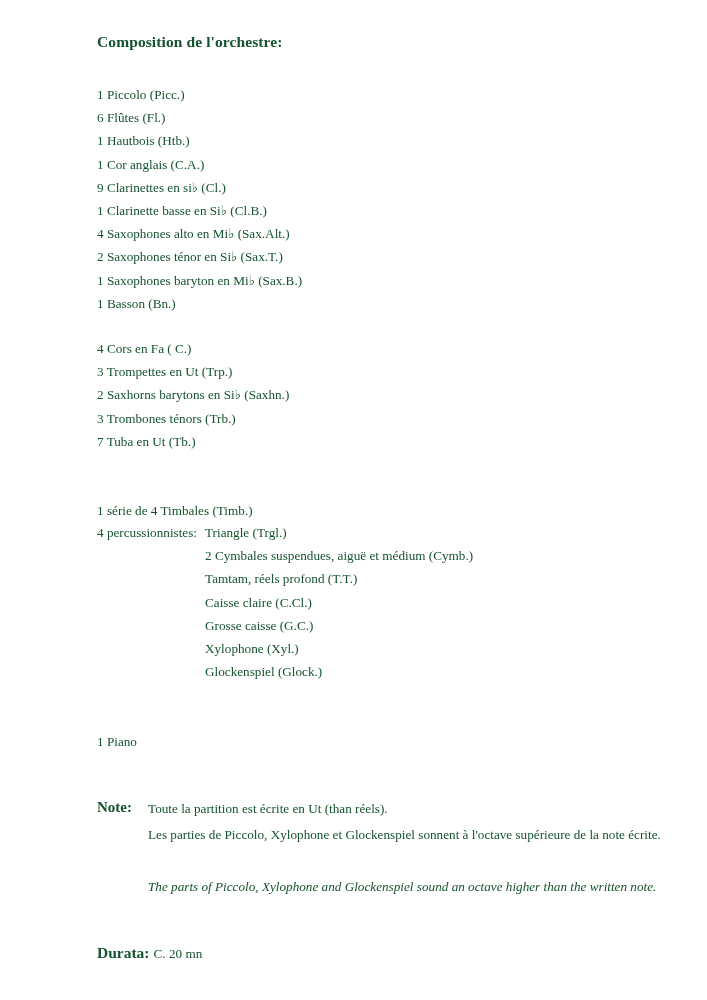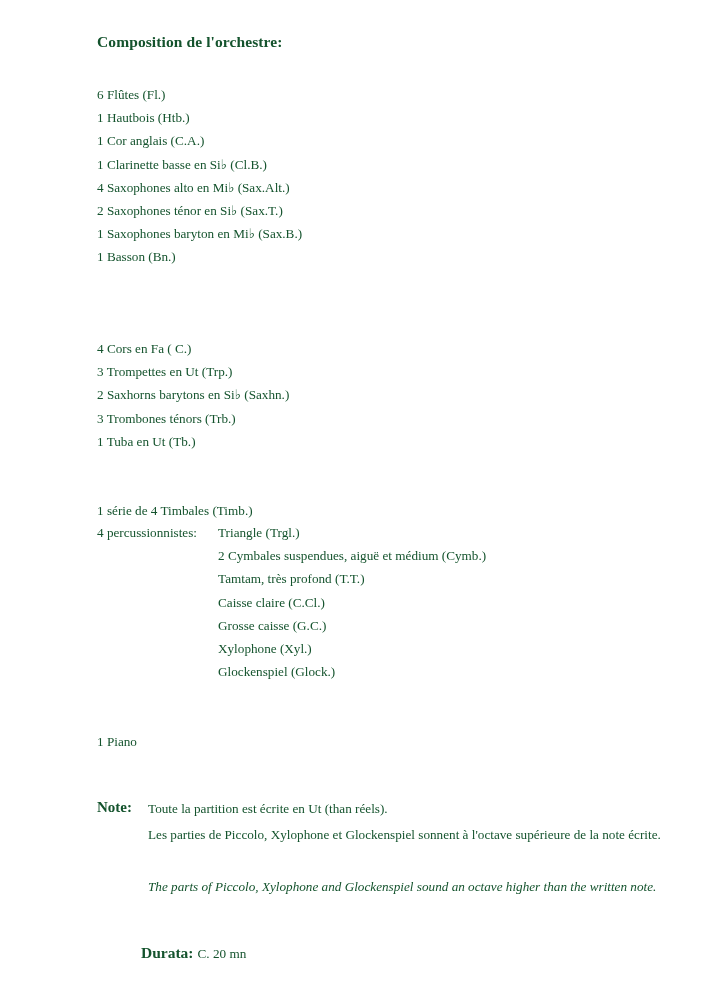--- a/index.html
+++ b/index.html
@@ -26,69 +26,71 @@
   }
   .line {
     font-size: 13.2px;
     line-height: 23.2px;
     white-space: nowrap;
   }
   .block-woodwinds { left: 97px; top: 83px; }
   .block-brass     { left: 97px; top: 337px; }
   .timpani-line    { left: 97px; top: 475px; margin-top: 24px; }
   .perc-label      { left: 97px; top: 521px; }
-  .block-perc      { left: 205px; top: 521px; margin-left: 13px; }
+  .block-perc      { left: 205px; top: 521px; }
   .piano-line      { left: 97px; top: 730px; }
 
   .note-label {
     left: 97px; top: 799px;
     font-size: 15px; font-weight: bold;
   }
   .note-l1 { left: 148px; top: 801px; font-size: 13.2px; }
   .note-l2 { left: 148px; top: 827px; font-size: 13.2px; }
   .notation-l1 { left: 97px;  top: 853px; font-size: 13.2px; font-style: italic; }
   .notation-l2 { left: 148px; top: 879px; font-size: 13.2px; font-style: italic; }
 
   .durata-row { left: 97px; top: 944px; font-size: 13.2px; }
-  .durata-label { font-size: 15.5px; font-weight: bold; margin-right: 4px; margin-left: 44px; }
+  .durata-label { font-size: 15.5px; font-weight: bold; margin-right: 4px; }
 </style>
 </head>
 <body>
 
 <div class="page">
 
   <div class="abs title">Composition de l'orchestre:</div>
 
   <div class="abs block-woodwinds">
+    <div class="line">1 Piccolo (Picc.)</div>
     <div class="line">6 Flûtes (Fl.)</div>
     <div class="line">1 Hautbois (Htb.)</div>
     <div class="line">1 Cor anglais (C.A.)</div>
+    <div class="line">9 Clarinettes en si♭ (Cl.)</div>
     <div class="line">1 Clarinette basse en Si♭ (Cl.B.)</div>
     <div class="line">4 Saxophones alto en Mi♭ (Sax.Alt.)</div>
     <div class="line">2 Saxophones ténor en Si♭ (Sax.T.)</div>
     <div class="line">1 Saxophones baryton en Mi♭ (Sax.B.)</div>
     <div class="line">1 Basson (Bn.)</div>
   </div>
 
   <div class="abs block-brass">
     <div class="line">4 Cors en Fa ( C.)</div>
     <div class="line">3 Trompettes en Ut (Trp.)</div>
     <div class="line">2 Saxhorns barytons en Si♭ (Saxhn.)</div>
     <div class="line">3 Trombones ténors (Trb.)</div>
-    <div class="line">1 Tuba en Ut (Tb.)</div>
+    <div class="line">7 Tuba en Ut (Tb.)</div>
   </div>
 
   <div class="abs line timpani-line">1 série de 4 Timbales (Timb.)</div>
 
   <div class="abs line perc-label">4 percussionnistes:</div>
 
   <div class="abs block-perc">
     <div class="line">Triangle (Trgl.)</div>
     <div class="line">2 Cymbales suspendues, aiguë et médium (Cymb.)</div>
-    <div class="line">Tamtam, très profond (T.T.)</div>
+    <div class="line">Tamtam, réels profond (T.T.)</div>
     <div class="line">Caisse claire (C.Cl.)</div>
     <div class="line">Grosse caisse (G.C.)</div>
     <div class="line">Xylophone (Xyl.)</div>
     <div class="line">Glockenspiel (Glock.)</div>
   </div>
 
   <div class="abs line piano-line">1 Piano</div>
 
   <div class="abs note-label">Note:</div>
   <div class="abs note-l1">Toute la partition est écrite en Ut (than réels).</div>

